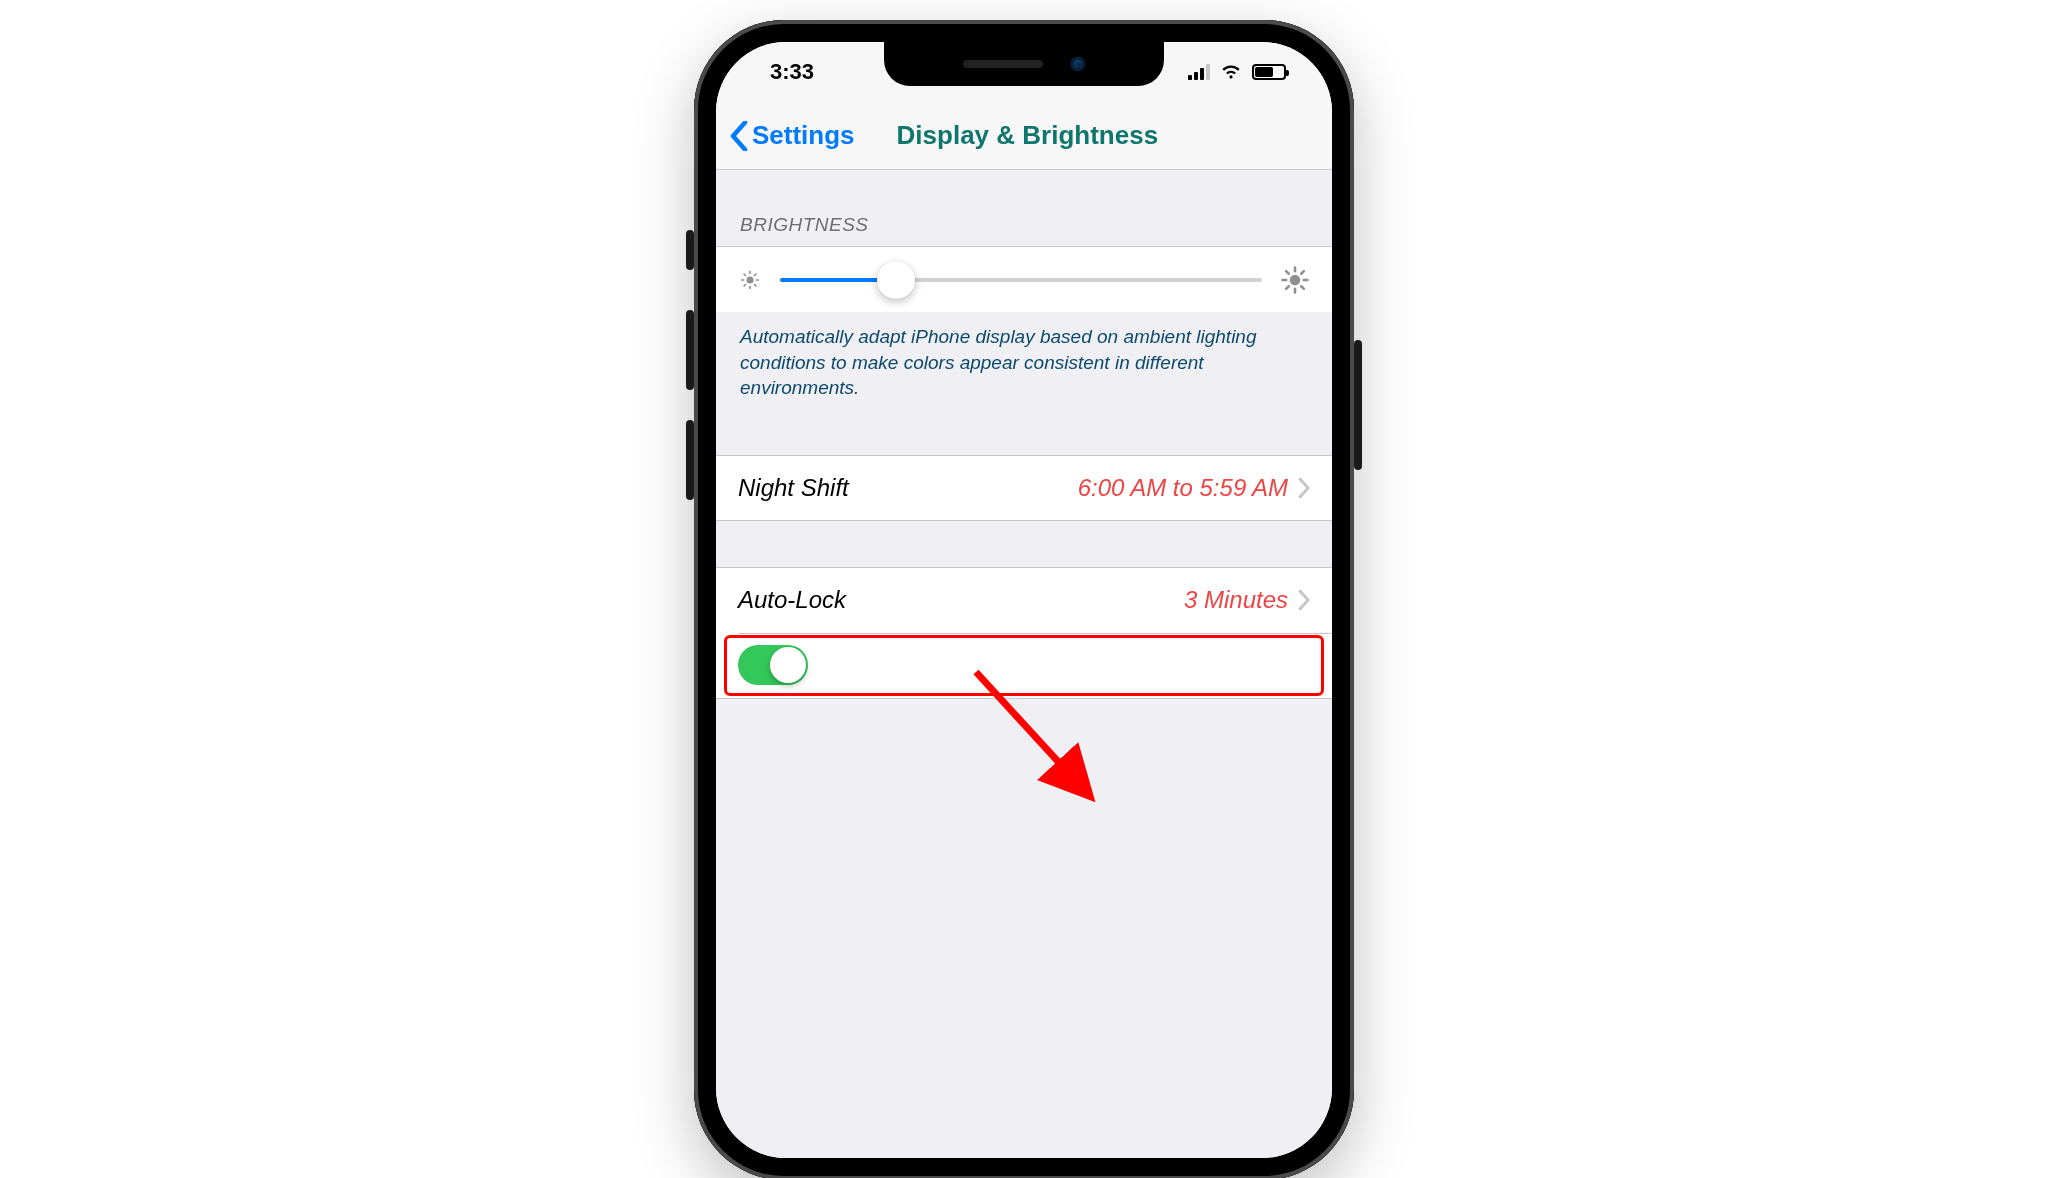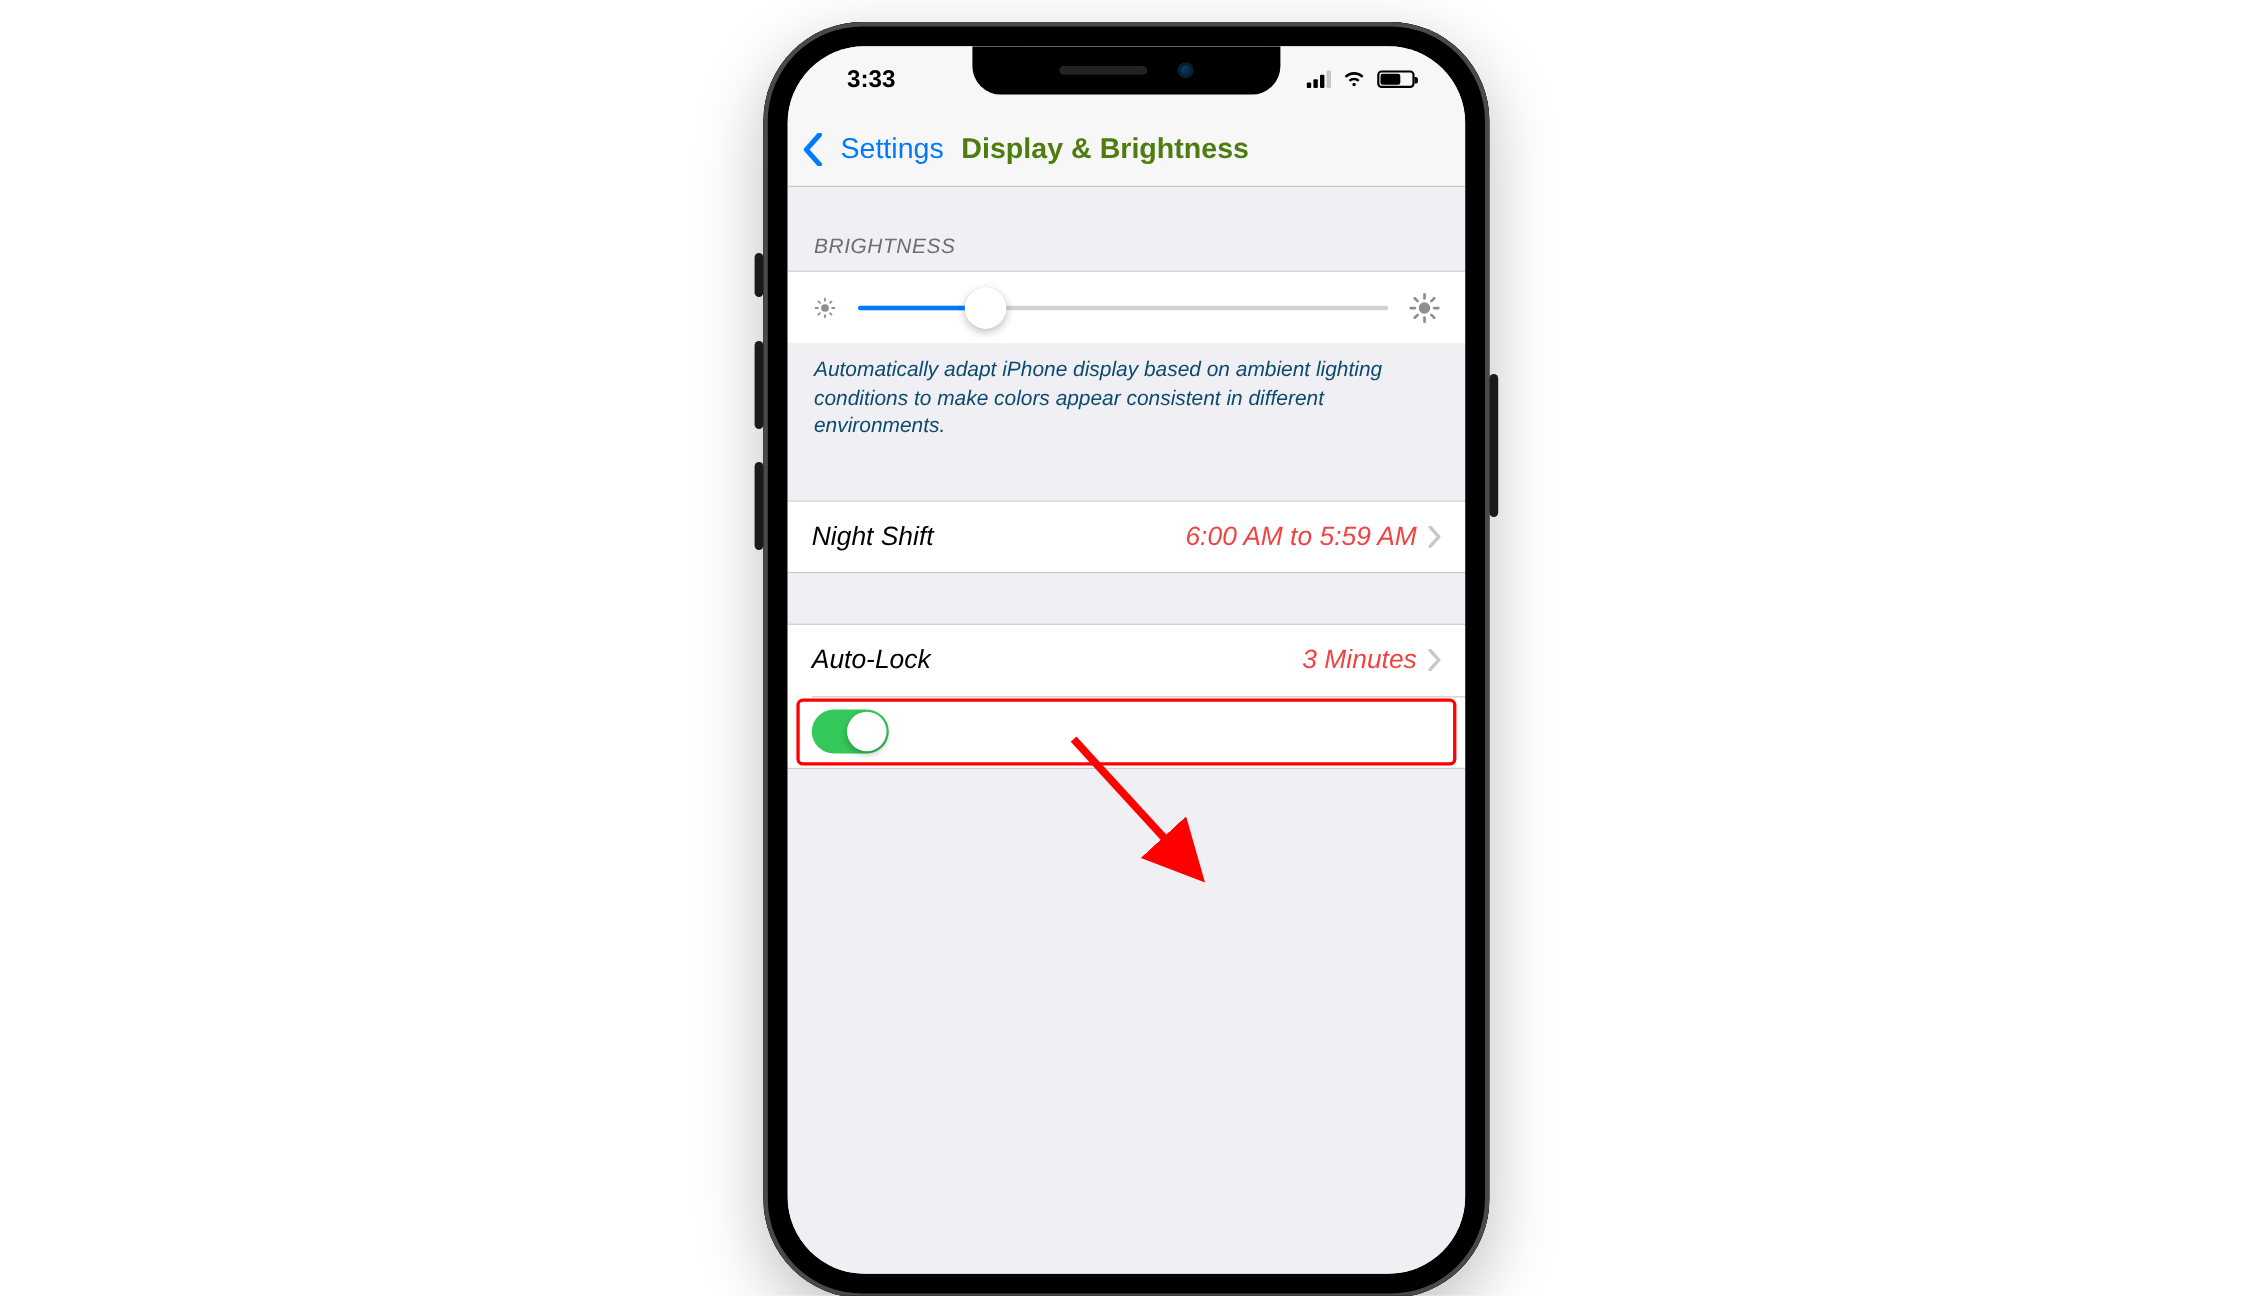--- a/index.html
+++ b/index.html
@@ -129,29 +129,29 @@
     display: flex;
     align-items: center;
     padding: 0 14px;
     z-index: 9;
   }
   .back-btn {
     display: flex;
     align-items: center;
     color: #007aff;
     font-size: 26px;
-    font-weight: 400;
-    gap: 16px;
+    font-weight: 700;
+    gap: 4px;
   }
   .back-btn svg { width: 18px; height: 30px; }
   .nav-title {
     font-size: 26px;
     font-weight: 600;
-    color: #4d7c0f;
-    margin-left: 16px;
+    color: #0f766e;
+    margin-left: 42px;
   }
 
   
   .content {
     position: absolute;
     top: 128px; left: 0; right: 0; bottom: 0;
     overflow: hidden;
     background: #efeff4;
     font-style: italic;
   }

